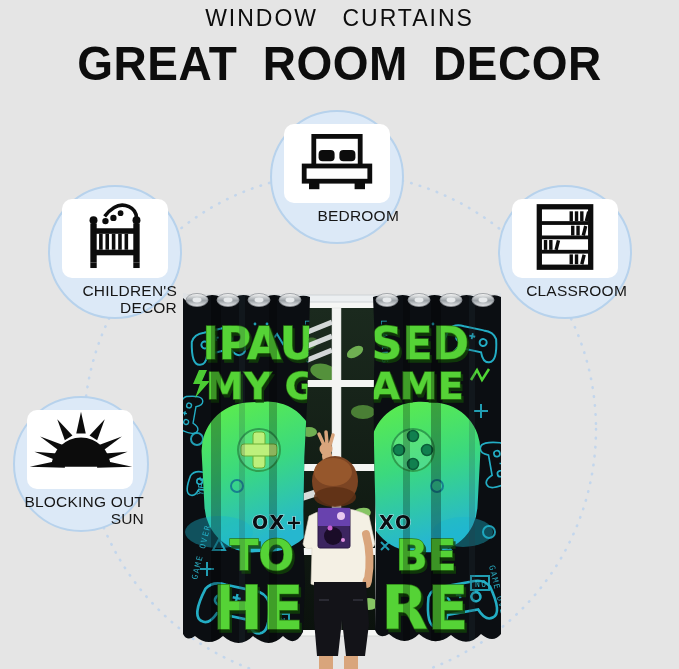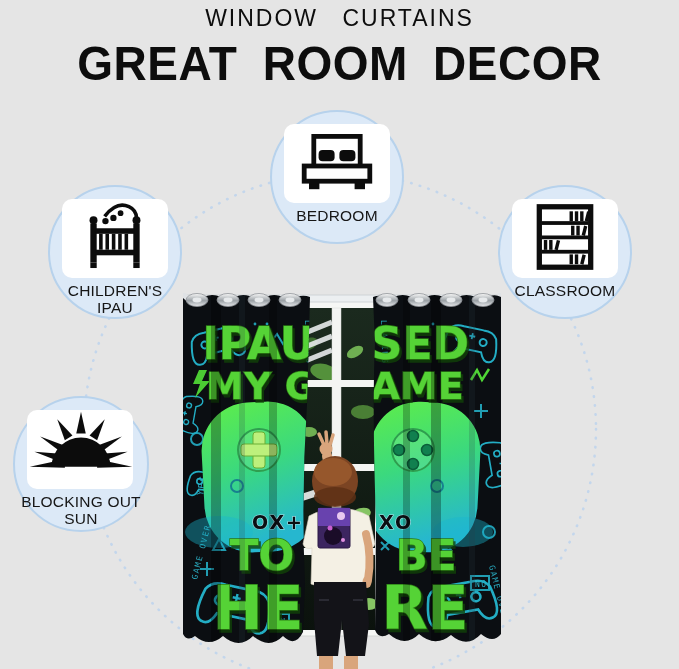--- a/index.html
+++ b/index.html
@@ -11,21 +11,21 @@
   .hdr-sub{font-size:46px;font-weight:700;letter-spacing:.5px;word-spacing:12px;margin-top:4px;
            transform:scaleY(1.04);}
   
   #ring{position:absolute;left:0;top:0;z-index:0;}
   
   .badge{position:absolute;width:134px;height:134px;border-radius:50%;
          background:#dce9f7;border:2px solid #b7d2ec;box-sizing:border-box;z-index:3;}
   .badge-card{position:absolute;left:12px;top:12px;width:106px;height:79px;
               background:#ffffff;border-radius:10px;}
   .badge-icon{position:absolute;left:50%;top:50px;transform:translate(-50%,-50%);}
-  .badge-label{position:absolute;left:3px;right:3px;top:95px;text-align:center;
+  .badge-label{position:absolute;left:3px;right:3px;top:95px;text-align:right;
                font-size:15.5px;font-weight:500;color:#161616;line-height:1.1;letter-spacing:.2px;}
   .badge-sun .badge-icon{top:47px;}
   
   #scene{position:absolute;left:183px;top:284px;z-index:2;}
   .doodle{stroke:#23adc4;fill:none;stroke-width:2;opacity:.9;}
   .doodle-fill{fill:#23adc4;stroke:none;opacity:.9;}
   .doodle-word{fill:#2cb6cc;font-family:"DejaVu Sans Mono",monospace;font-size:8px;letter-spacing:1.5px;opacity:.95;}
   .slogan{font-family:"DejaVu Sans",sans-serif;font-weight:bold;fill:#55d336;
           stroke:#2c7a14;stroke-width:1.3;paint-order:stroke;
           filter:drop-shadow(2px 3px 0 rgba(16,66,8,0.8));text-anchor:middle;}
@@ -75,21 +75,21 @@
       <rect x="25" y="33" width="50" height="7" class="blk"></rect>
       <rect x="25" y="60" width="50" height="7" class="blk"></rect>
       <rect x="30" y="40" width="4.5" height="20" class="blk"></rect>
       <rect x="38" y="40" width="4.5" height="20" class="blk"></rect>
       <rect x="46" y="40" width="4.5" height="20" class="blk"></rect>
       <rect x="54" y="40" width="4.5" height="20" class="blk"></rect>
       <rect x="62" y="40" width="4.5" height="20" class="blk"></rect>
       <rect x="19" y="76" width="8" height="7" class="blk"></rect>
       <rect x="73" y="76" width="8" height="7" class="blk"></rect>
     </svg>
-    <div class="badge-label">CHILDREN'S IPAU</div>
+    <div class="badge-label">CHILDREN'S DECOR</div>
   </div>
 
   <div class="badge badge-sun" style="left:13px;top:396px;width:136px;height:136px;">
     <div class="badge-card"></div>
     <svg class="badge-icon" width="106" height="76" viewBox="0 0 110 80">
       <polygon points="1,63 38,55 38,64" class="blk"></polygon>
       <polygon points="109,63 72,55 72,64" class="blk"></polygon>
       <path d="M 24 63 A 31 31 0 0 1 86 63 Z" class="blk"></path>
       <polygon points="55,5 50,28 60,28" class="blk"></polygon>
       <polygon points="80,13 64,30 72,35" class="blk"></polygon>

